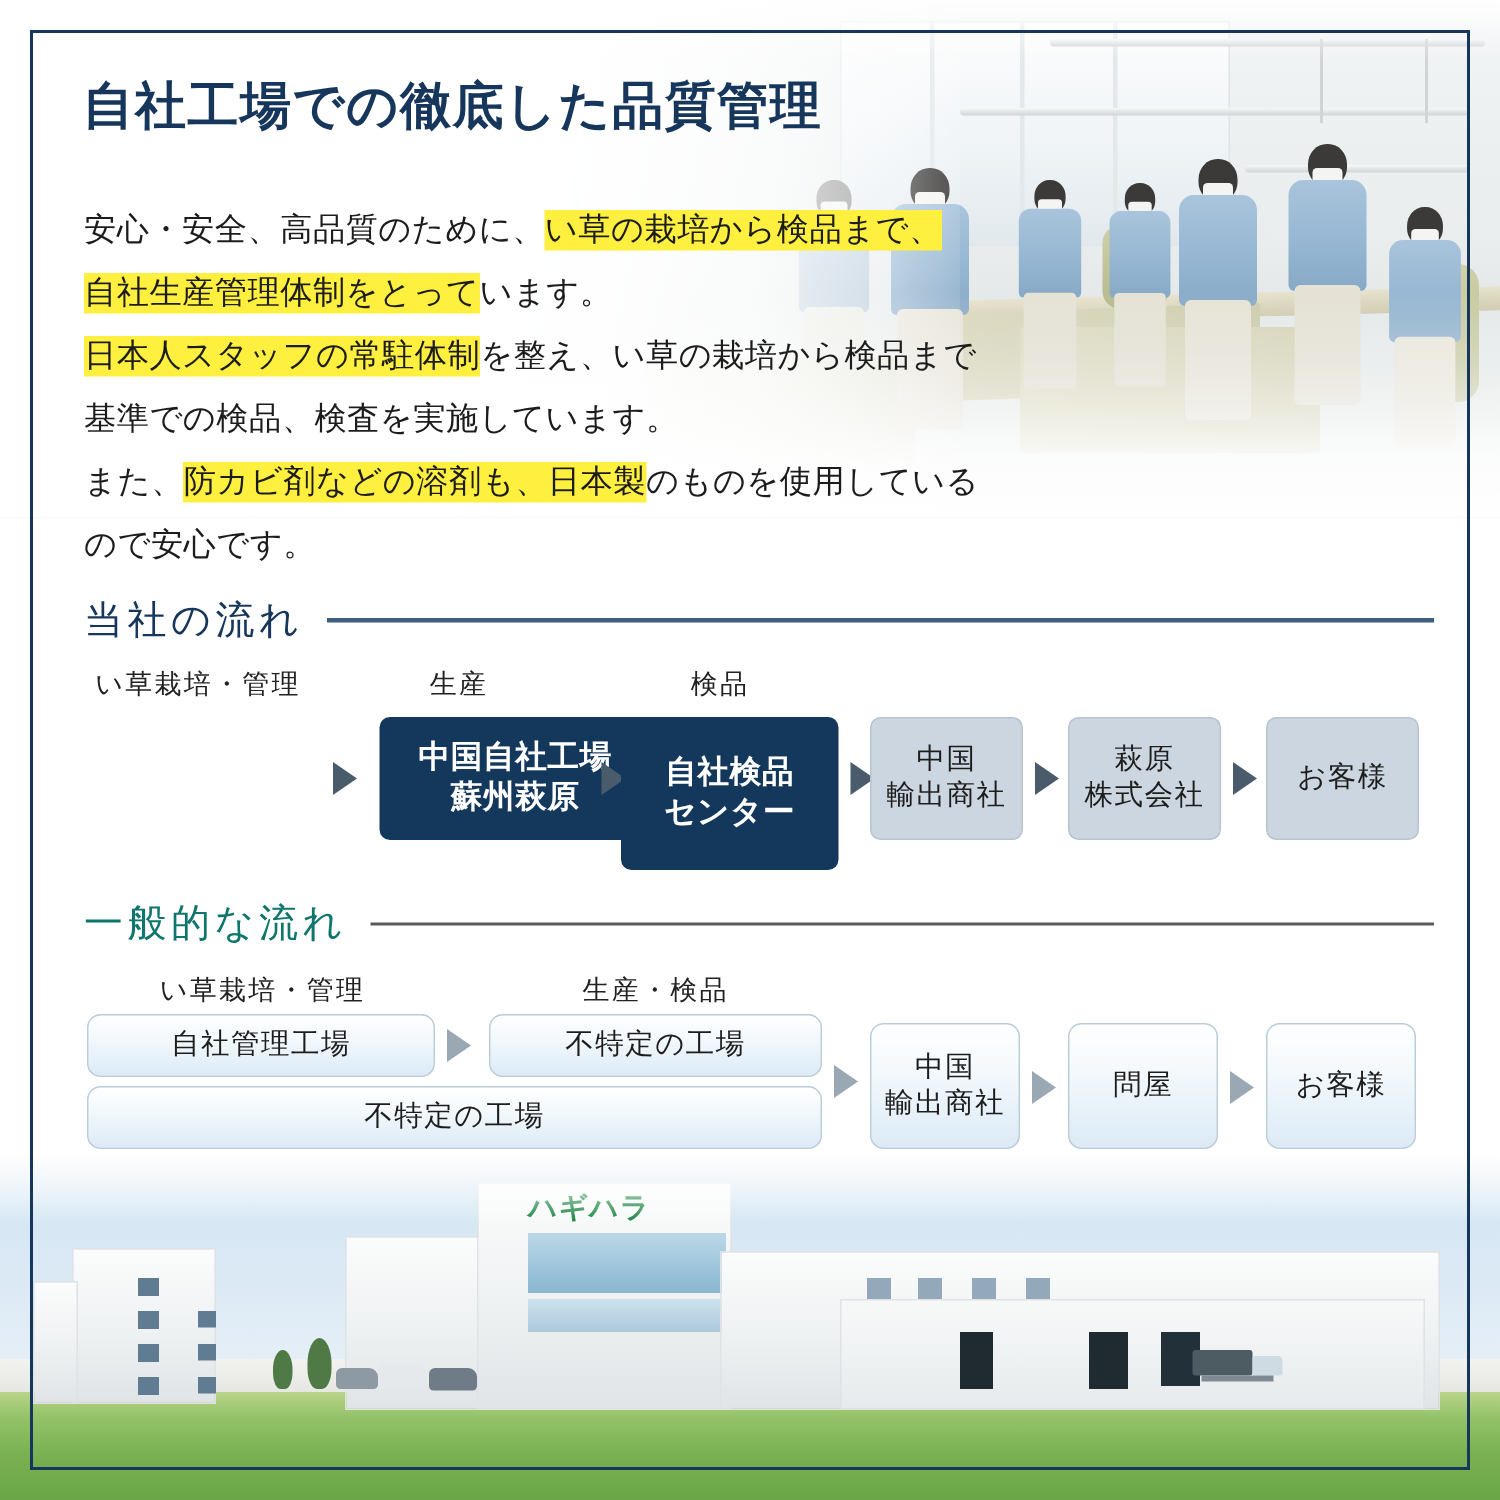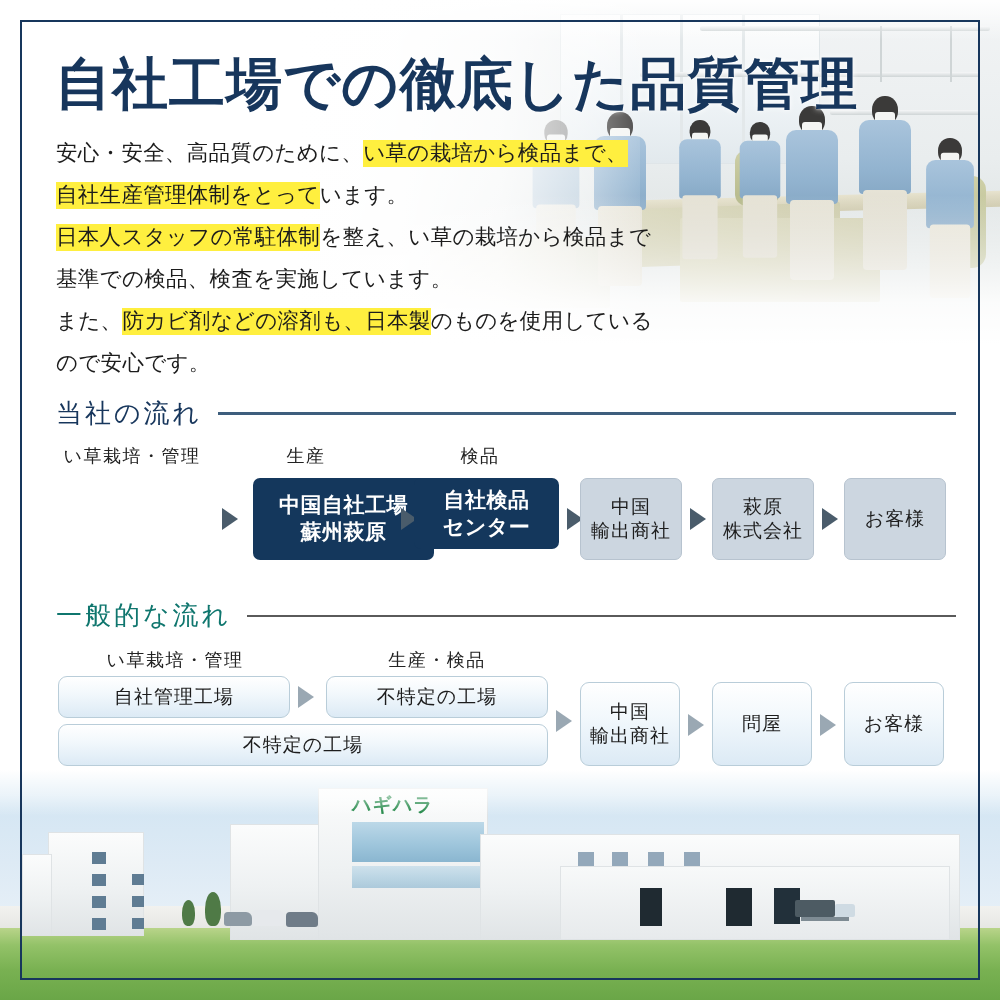--- a/index.html
+++ b/index.html
@@ -161,21 +161,21 @@
   .frame {
     position: absolute;
     left: 20px; top: 20px; right: 20px; bottom: 20px;
     border: 2px solid #17365c;
     pointer-events: none;
   }
 
   .title {
     position: absolute;
     left: 55px; top: 52px;
-    font-size: 56px;
+    font-size: 34px;
     font-weight: 700;
     color: #17365c;
     letter-spacing: 1px;
     line-height: 1.15;
     white-space: nowrap;
     text-shadow: 0 0 2px rgba(255,255,255,0.9), 0 0 6px rgba(255,255,255,0.85);
   }
 
   .body-copy {
     position: absolute;
@@ -435,21 +435,21 @@
       <div class="col-label" style="left:52px;top:444px;width:160px;">い草栽培・管理</div>
       <div class="col-label" style="left:232px;top:444px;width:148px;">生産</div>
       <div class="col-label" style="left:412px;top:444px;width:136px;">検品</div>
 
       <div class="arrow arrow-dark" style="left:222px;top:508px;"></div>
 
       <div class="fbox fbox-dark" style="left:253px;top:478px;width:181px;height:82px;">中国自社工場
 蘇州萩原</div>
       <div class="arrow arrow-dark" style="left:401px;top:508px;"></div>
 
-      <div class="fbox fbox-dark" style="left:414px;top:478px;width:145px;height:71px;">自社検品
+      <div class="fbox fbox-dark" style="left:414px;top:478px;width:145px;height:102px;">自社検品
 センター</div>
       <div class="arrow arrow-dark" style="left:567px;top:508px;"></div>
 
       <div class="fbox fbox-gray" style="left:580px;top:478px;width:102px;height:82px;">中国
 輸出商社</div>
       <div class="arrow arrow-dark" style="left:690px;top:508px;"></div>
 
       <div class="fbox fbox-gray" style="left:712px;top:478px;width:102px;height:82px;">萩原
 株式会社</div>
       <div class="arrow arrow-dark" style="left:822px;top:508px;"></div>

